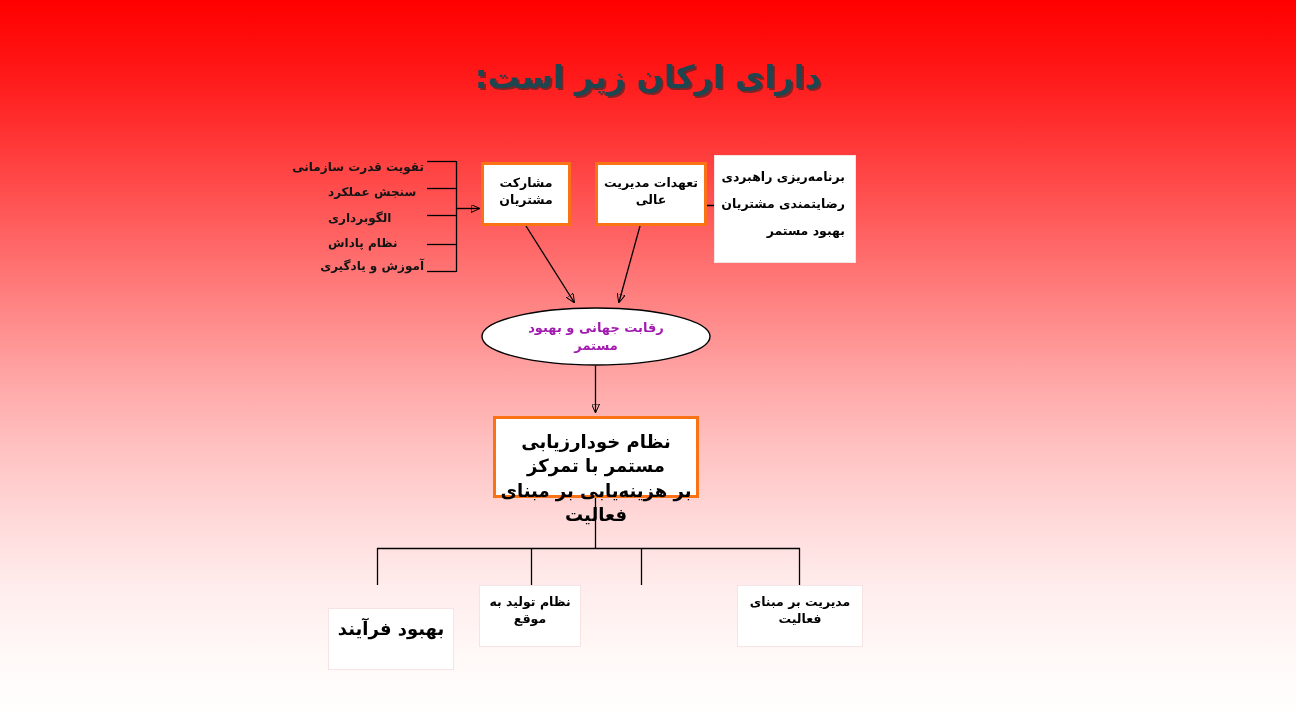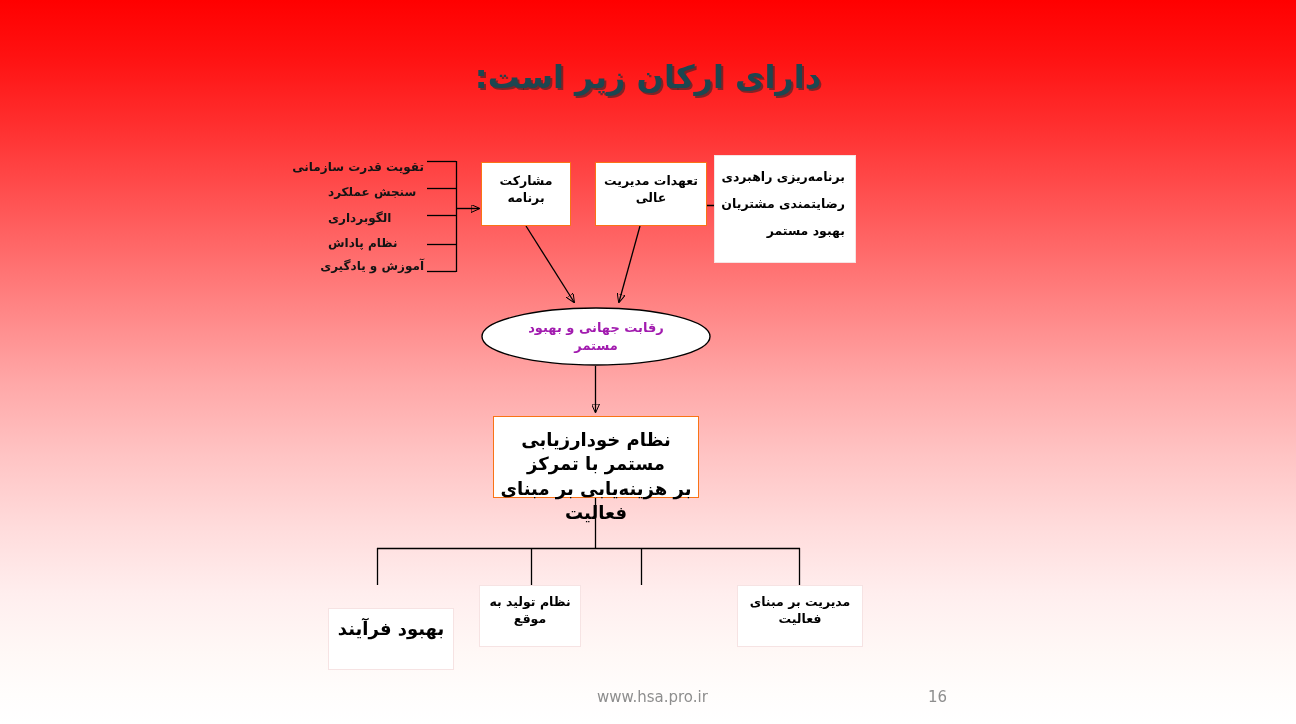--- a/index.html
+++ b/index.html
@@ -40,21 +40,21 @@
   .node{
     position:absolute;
     box-sizing:border-box;
     background:#ffffff;
     direction:rtl;
     text-align:center;
     color:#000;
     font-weight:bold;
     line-height:1.35;
   }
-  .node.bordered{border:1px solid #f97316;}
+  .node.bordered{border:3px solid #f97316;}
   .node.soft{border:1px solid #f6e3e3;}
   .node .txt{display:block;}
 
   
   .leftlabel{
     position:absolute;
     direction:rtl;
     text-align:right;
     font-size:12px;
     font-weight:bold;
@@ -132,21 +132,21 @@
     <line x1="595.5" y1="498" x2="595.5" y2="548" stroke-width="1.3"></line>
     <line x1="377" y1="548.5" x2="800" y2="548.5" stroke-width="1.3"></line>
     <line x1="377.5" y1="548" x2="377.5" y2="585" stroke-width="1.3"></line>
     <line x1="531.5" y1="548" x2="531.5" y2="585" stroke-width="1.3"></line>
     <line x1="641.5" y1="548" x2="641.5" y2="585" stroke-width="1.3"></line>
     <line x1="799.5" y1="548" x2="799.5" y2="585" stroke-width="1.3"></line>
   </svg>
 
   <div class="node bordered" style="left:481px;top:162px;width:90px;height:64px;font-size:12.5px;padding-top:10px;">
     <span class="txt">مشارکت</span>
-    <span class="txt">برنامه</span>
+    <span class="txt">مشتریان</span>
   </div>
 
   <div class="node bordered" style="left:595px;top:162px;width:112px;height:64px;font-size:12.5px;padding-top:10px;">
     <span class="txt">تعهدات مدیریت</span>
     <span class="txt">عالی</span>
   </div>
 
   <div class="node soft" style="left:714px;top:155px;width:142px;height:108px;font-size:12.5px;text-align:right;padding:8px 10px 0 4px;line-height:2.15;">
     <span class="txt">برنامه‌ریزی راهبردی</span>
     <span class="txt">رضایتمندی مشتریان</span>
@@ -178,18 +178,14 @@
 
   <div class="node soft" style="left:479px;top:585px;width:102px;height:62px;font-size:12.5px;padding-top:8px;">
     <span class="txt">نظام تولید به</span>
     <span class="txt">موقع</span>
   </div>
 
   <div class="node soft" style="left:328px;top:608px;width:126px;height:62px;font-size:18px;padding-top:8px;">
     <span class="txt">بهبود فرآیند</span>
   </div>
 
-  <div class="footer">
-    <span class="site">www.hsa.pro.ir</span>
-    <span class="pageno">16</span>
-  </div>
 
 </div>
 
 </body></html>

